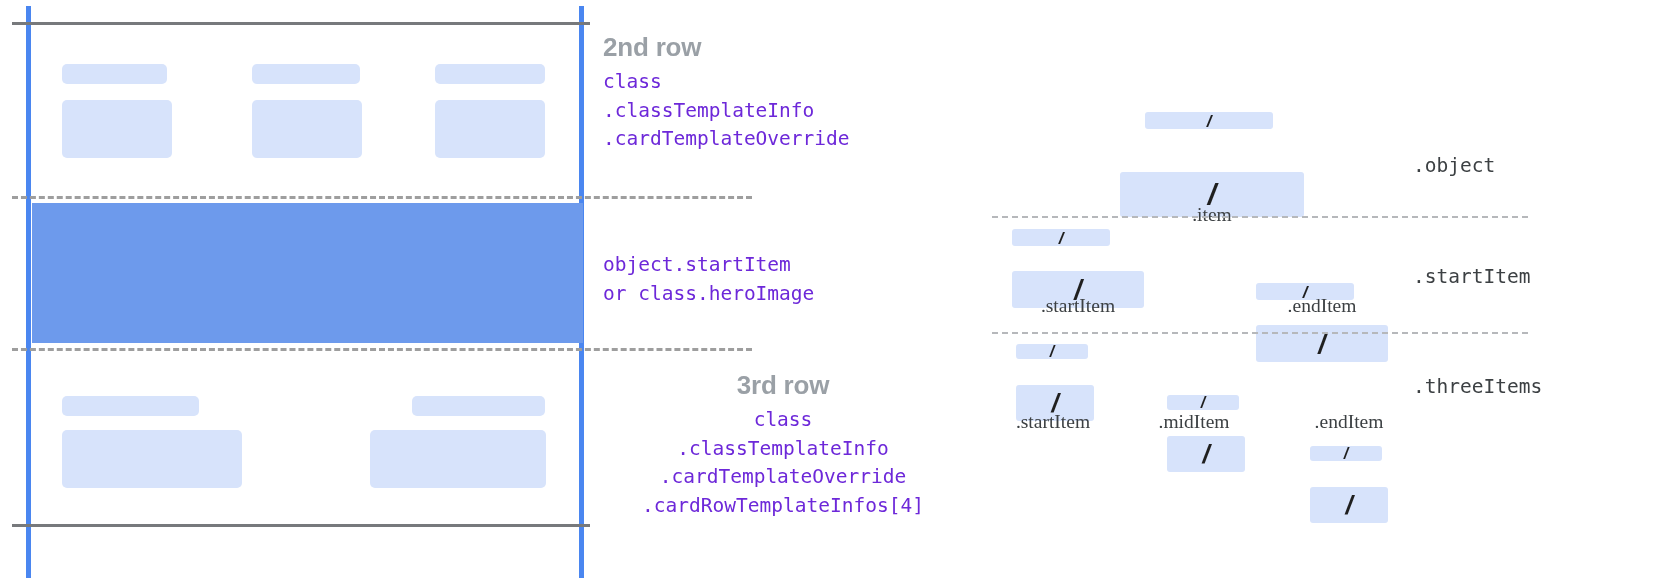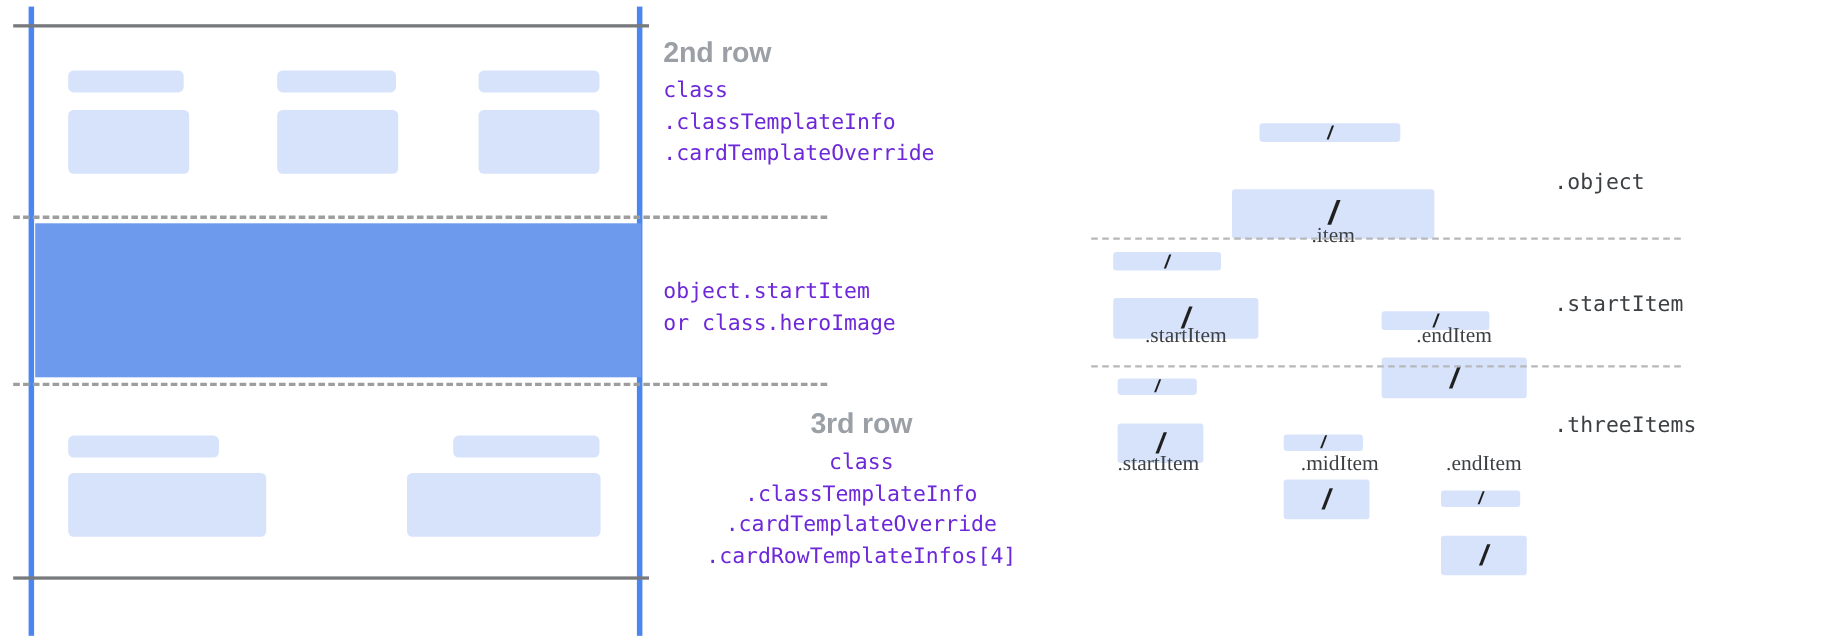--- a/index.html
+++ b/index.html
@@ -197,21 +197,21 @@
       <span class="slash" style="font-size:26px;">/</span>
     </div>
     <div class="abs caption" style="left:-15px; top:67px; width:156px;">.startItem</div>
 
     <div class="abs slashbox" style="left:177px; top:0px; width:72px; height:15px;">
       <span class="slash" style="font-size:16px;">/</span>
     </div>
     <div class="abs slashbox" style="left:177px; top:26px; width:78px; height:36px;">
       <span class="slash" style="font-size:26px;">/</span>
     </div>
-    <div class="abs caption" style="left:160px; top:67px; width:136px;">.midItem</div>
+    <div class="abs caption" style="left:136px; top:67px; width:136px;">.midItem</div>
 
     <div class="abs slashbox" style="left:320px; top:0px; width:72px; height:15px;">
       <span class="slash" style="font-size:16px;">/</span>
     </div>
     <div class="abs slashbox" style="left:320px; top:26px; width:78px; height:36px;">
       <span class="slash" style="font-size:26px;">/</span>
     </div>
     <div class="abs caption" style="left:292px; top:67px; width:134px;">.endItem</div>
   </div>
 

